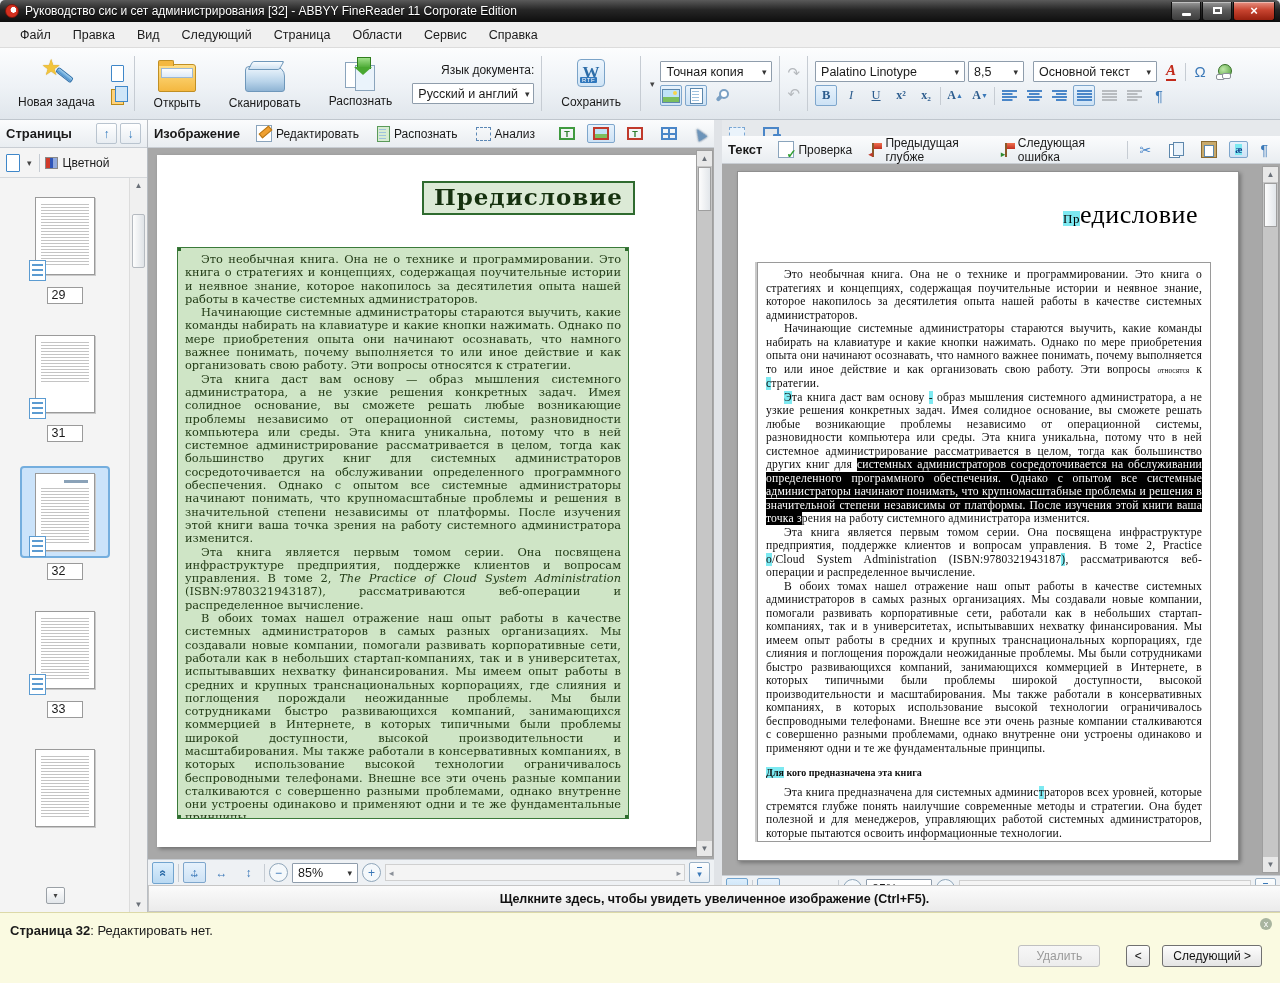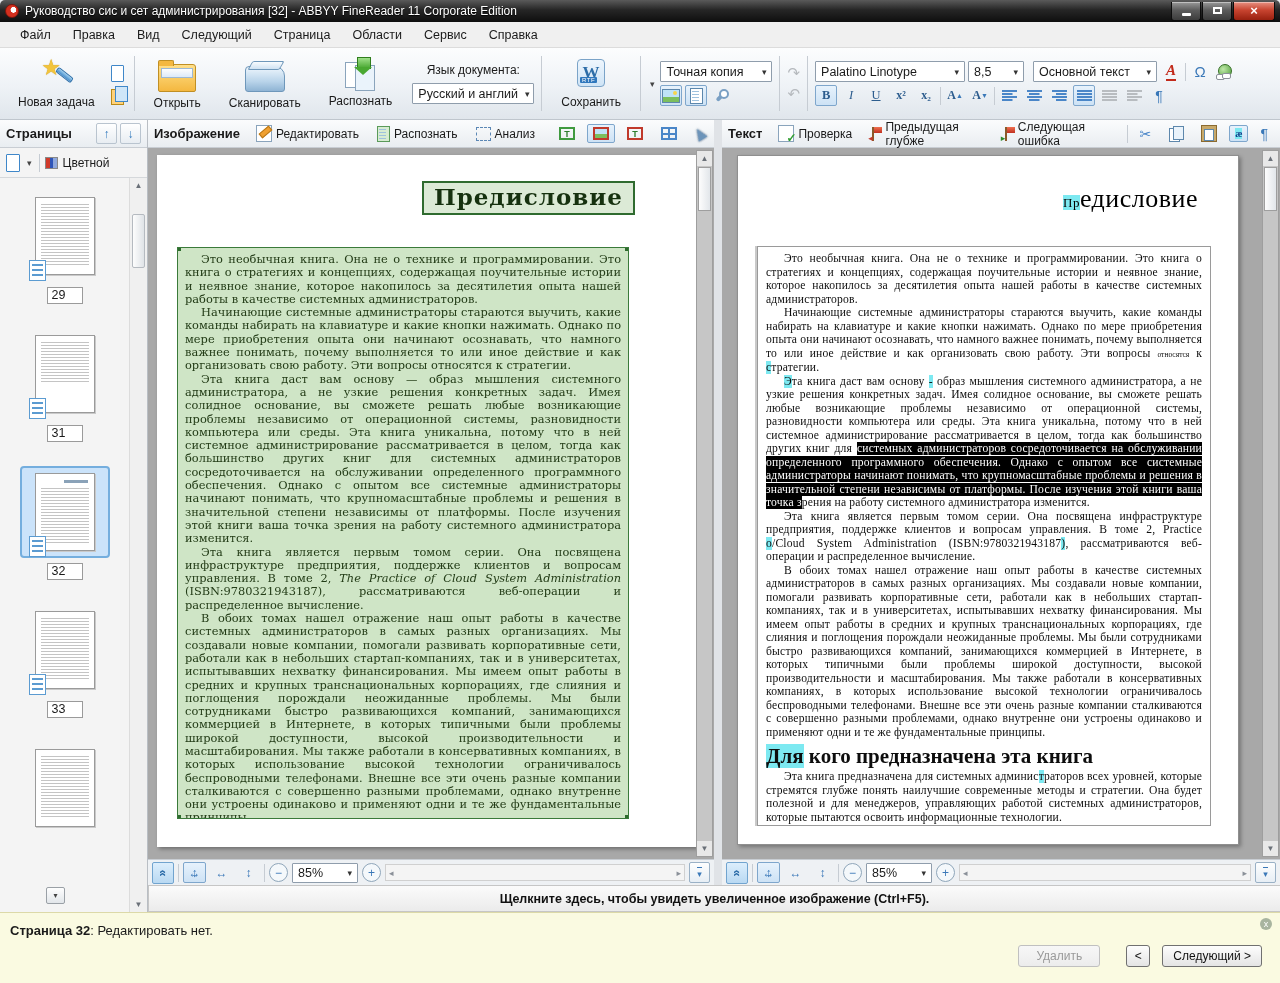--- a/index.html
+++ b/index.html
@@ -173,31 +173,31 @@
   .hscroll{flex:1;height:17px;background:#f4f4f4;border:1px solid #d0d0d0;display:flex;align-items:center;
     justify-content:space-between;padding:0 3px;color:#8a9098;font-size:9px;box-sizing:border-box}
   .dock-btn{width:19px;height:19px;border:1px solid #9ab1c6;border-radius:2px;background:linear-gradient(#fdfefe,#e7eef5);
     color:#3a78b8;font-size:9px;display:flex;align-items:center;justify-content:center}
   .dock-btn span{border-top:1.5px solid #3a78b8;padding-top:1px}
 
   
   .splitter{position:absolute;left:714px;top:120px;width:8px;height:765px;background:#e0e3e7}
 
   
-  .text-panel{position:absolute;left:722px;top:120px;width:558px;height:765px;box-sizing:border-box;background:#6d28d9}
+  .text-panel{position:absolute;left:722px;top:136px;width:558px;height:765px;box-sizing:border-box;background:#6d28d9}
   .text-content{position:absolute;left:0;top:28px;right:0;bottom:26px;background:#a8a8a8;overflow:hidden}
   .ocr-page{position:absolute;left:15px;top:7px;width:500px;height:688px;background:#fff;border:1px solid #8f8f8f;box-shadow:2px 2px 4px rgba(0,0,0,.3)}
   .ocr-title{position:absolute;top:28px;right:40px;font-family:"Liberation Serif",serif;color:#000}
   .ocr-title span{font-size:26px;letter-spacing:.5px}
   .ocr-title .tiny{font-size:13px}
   .ocr-frame{position:absolute;left:19px;top:90px;width:454px;height:580px;box-sizing:border-box;
     border:1px solid #9a9a9a;box-shadow:-2px 0 0 #c9c9c9;padding:5px 8px;overflow:hidden;
     font-family:"Liberation Serif",serif;font-size:11.6px;line-height:13.5px;text-align:justify;color:#0d0d0d;letter-spacing:.2px}
   .ocr-frame p{margin:0;text-indent:18px}
-  .ocr-frame .h2{font-size:21px;font-weight:bold;margin:8px 0 4px;text-indent:0;line-height:19px;letter-spacing:0}
+  .ocr-frame .h2{font-size:10px;font-weight:bold;margin:8px 0 4px;text-indent:0;line-height:19px;letter-spacing:0}
   .hl{background:#7de9f1}
   .sel{background:#000;color:#fff}
   .tiny{font-size:7.5px;letter-spacing:0}
   .it{font-style:italic}
   .flag{position:relative;width:13px;height:14px}
   .flag i{position:absolute;left:2px;top:0;width:2px;height:14px;background:#8a5a2a}
   .flag b{position:absolute;left:4px;top:0;width:8px;height:6px;background:linear-gradient(#f07050,#c03020)}
   .flag span{position:absolute;left:-2px;bottom:-2px;font-size:9px;line-height:1}
   .ic-check-page{position:relative;width:14px;height:15px;background:#fff;border:1px solid #8aa4bc}
   .ic-check-page span{position:absolute;right:-3px;bottom:-3px;color:#2f9e2f;font-weight:bold;font-size:12px;line-height:1}
@@ -284,21 +284,21 @@
       <span>Сканировать</span>
     </div>
     <div class="big-btn">
       <div class="ic-recog">
           <span class="pa"></span>
           <span class="pb"></span>
           <span class="ar"></span>
         </div>
       <span>Распознать</span>
     </div>
-    <div class="mini-col" style="align-items:center;gap:6px;padding-left:4px">
+    <div class="mini-col" style="align-items:flex-end;gap:6px;padding-left:4px">
       <span class="lbl">Язык документа:</span>
       <div class="combo" style="width:122px">
         <span>Русский и англий</span>
         <span class="caret">▾</span>
       </div>
     </div>
   </div>
   <div class="tb-sep"></div>
   <div class="tb-group">
     <div class="big-btn">

